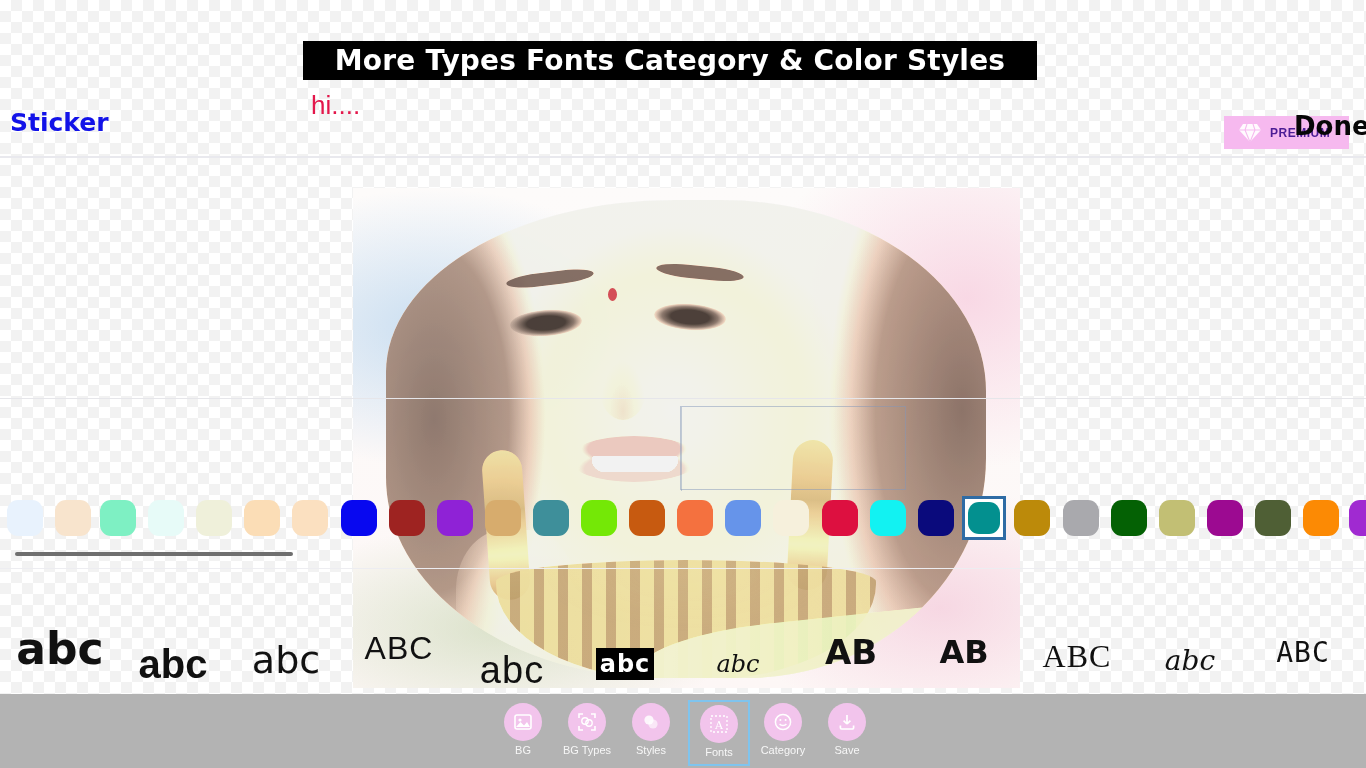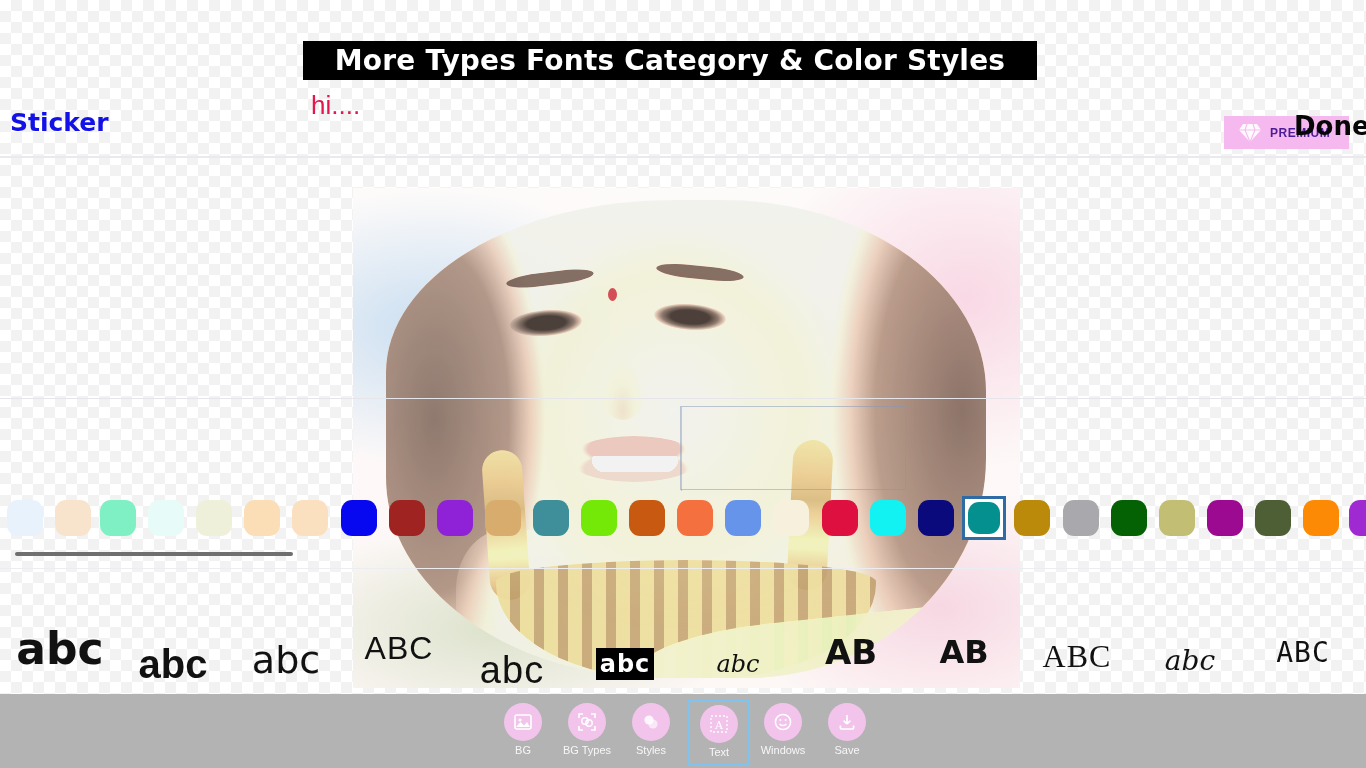--- a/index.html
+++ b/index.html
@@ -449,32 +449,32 @@
       </div>
       <div class="tlabel">Styles</div>
     </div>
     <div class="tool selected" style="left: 688px;">
       <div class="tico">
         <svg width="20" height="20" viewBox="0 0 20 20">
           <rect x="2" y="2" width="16" height="16" fill="none" stroke="#fff" stroke-width="1.3" stroke-dasharray="2 2"></rect>
           <text x="10" y="14.5" font-size="11" font-family="DejaVu Serif, serif" fill="#fff" text-anchor="middle">A</text>
         </svg>
       </div>
-      <div class="tlabel">Text</div>
+      <div class="tlabel">Fonts</div>
     </div>
     <div class="tool" style="left: 752px;">
       <div class="tico">
         <svg width="20" height="20" viewBox="0 0 20 20">
           <circle cx="10" cy="10" r="7.6" fill="none" stroke="#fff" stroke-width="1.5"></circle>
           <circle cx="7.4" cy="8" r="1" fill="#fff"></circle>
           <circle cx="12.6" cy="8" r="1" fill="#fff"></circle>
           <path d="M6.6 12c1.6 2 5.2 2 6.8 0" fill="none" stroke="#fff" stroke-width="1.4"></path>
         </svg>
       </div>
-      <div class="tlabel">Windows</div>
+      <div class="tlabel">Category</div>
     </div>
     <div class="tool" style="left: 816px;">
       <div class="tico">
         <svg width="20" height="20" viewBox="0 0 20 20">
           <path d="M10 3v9m0 0 3.4-3.4M10 12 6.6 8.6" fill="none" stroke="#fff" stroke-width="1.7"></path>
           <path d="M3.4 13.6v2.2a1.2 1.2 0 0 0 1.2 1.2h10.8a1.2 1.2 0 0 0 1.2-1.2v-2.2" fill="none" stroke="#fff" stroke-width="1.7"></path>
         </svg>
       </div>
       <div class="tlabel">Save</div>
     </div>

